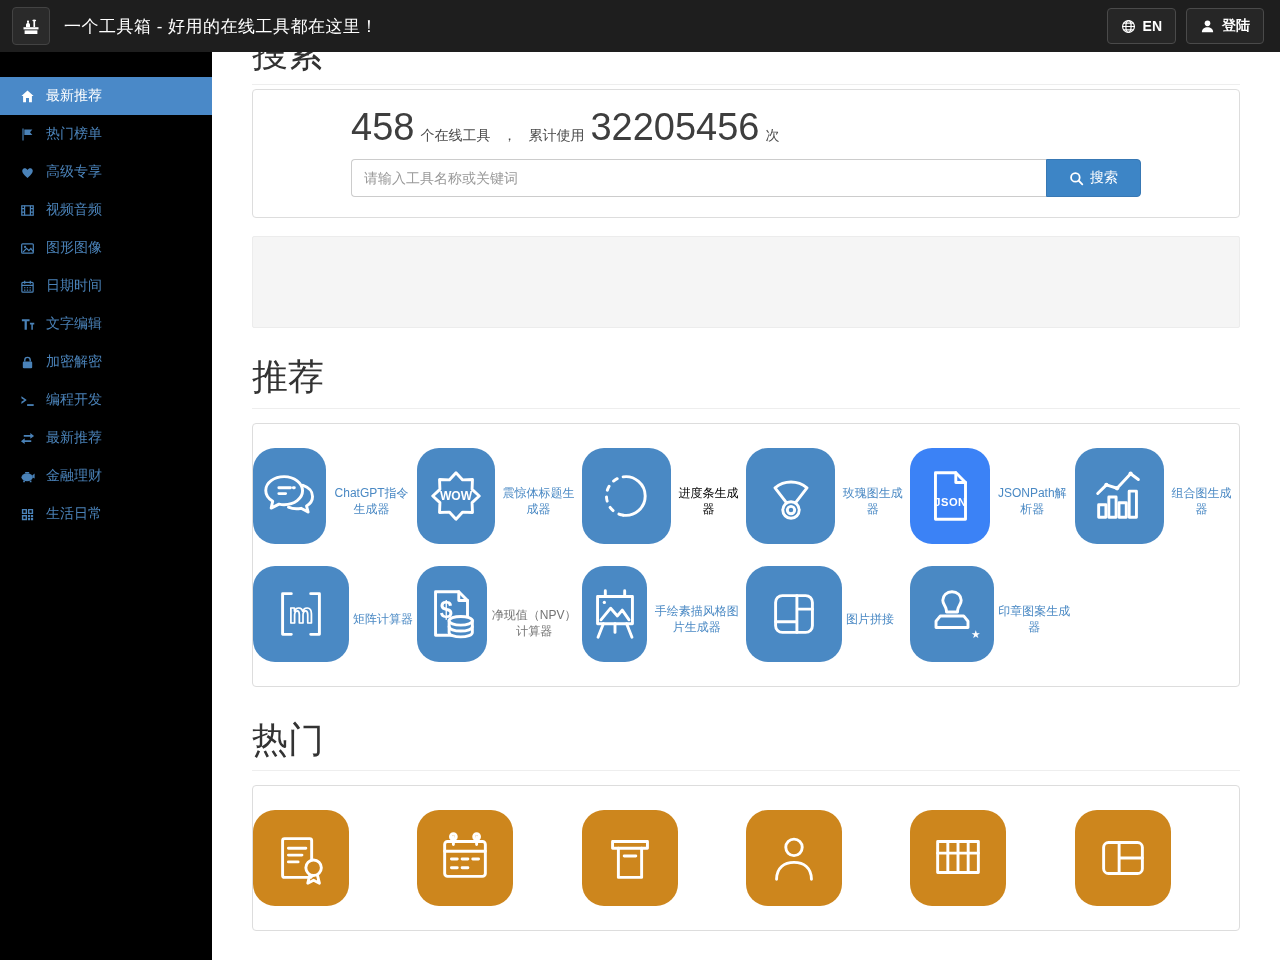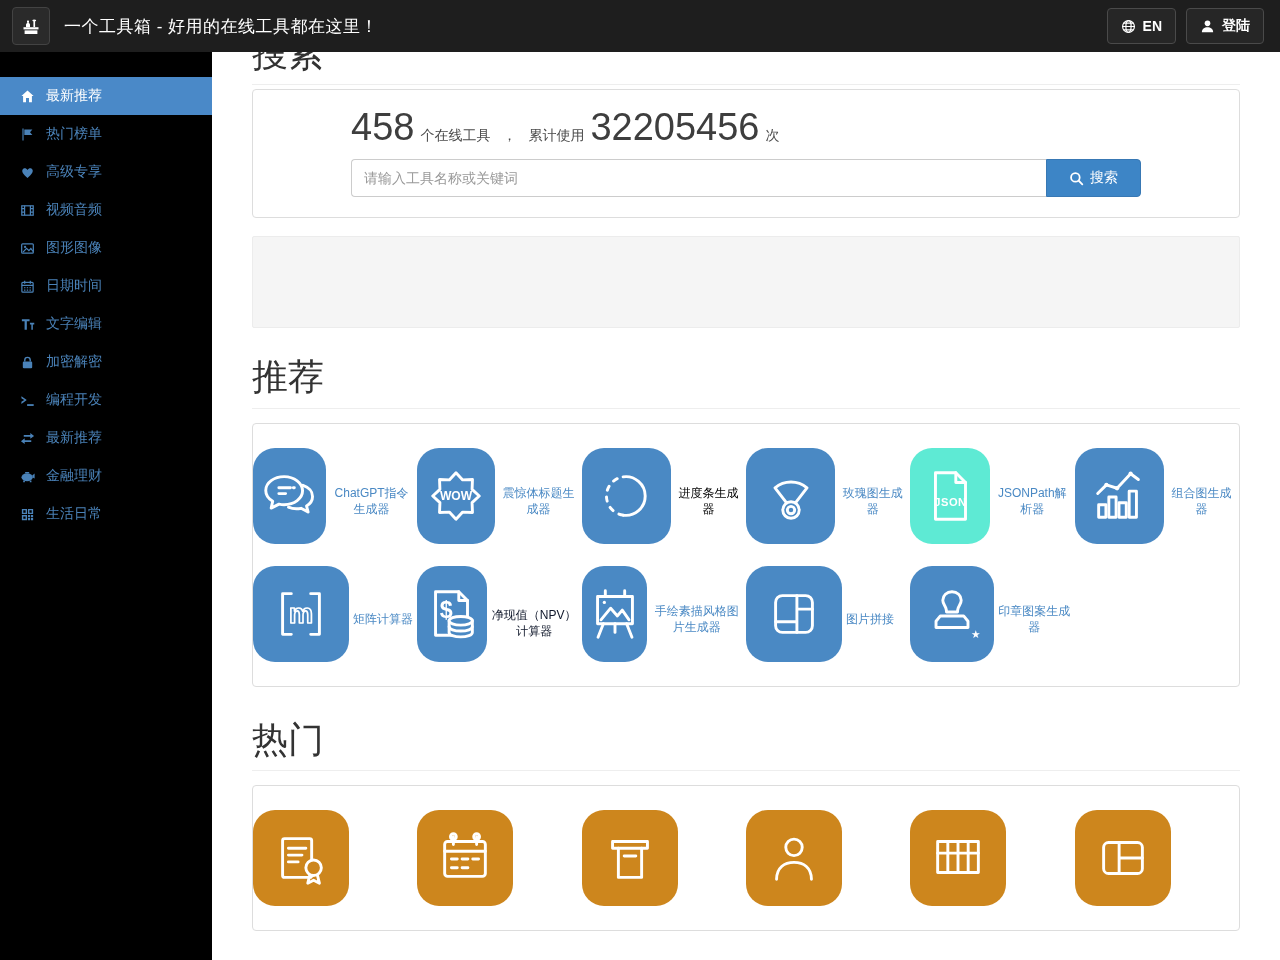--- a/index.html
+++ b/index.html
@@ -297,21 +297,21 @@
         <div class="tool-icon" style="background: rgb(74, 137, 196);">
           <svg viewBox="0 0 64 64" fill="none" stroke="#fff" stroke-width="3" stroke-linecap="round" stroke-linejoin="round">
             <path d="M32 45 15.5 23.5a26 26 0 0 1 33 0Z"></path>
             <circle cx="32" cy="46.5" r="8.5" fill="#4a89c4"></circle>
             <circle cx="32" cy="46.5" r="3.8"></circle>
           </svg>
         </div>
         <div class="tool-label" style="color: rgb(74, 137, 196);">玫瑰图生成器</div>
       </div>
       <div class="tool">
-        <div class="tool-icon" style="background: #5eead4;">
+        <div class="tool-icon" style="background: #3b82f6;">
           <svg viewBox="0 0 64 64" fill="none" stroke="#fff" stroke-width="3" stroke-linecap="round" stroke-linejoin="round">
             <path d="M17 8h21l10 10v38H17Z"></path>
             <path d="M38 8v10h10"></path>
             <text x="32.5" y="42.5" text-anchor="middle" font-size="11.5" font-weight="bold" fill="#fff" stroke="none" letter-spacing=".5" font-family="inherit">JSON</text>
           </svg>
         </div>
         <div class="tool-label" style="color: rgb(74, 137, 196);">JSONPath解析器</div>
       </div>
       <div class="tool">
         <div class="tool-icon" style="background: rgb(74, 137, 196);">
@@ -345,21 +345,21 @@
             <path d="M15 9h24l9 9v36H15Z"></path>
             <path d="M39 9v9h9"></path>
             <text x="26" y="36" text-anchor="middle" font-size="24" font-weight="bold" fill="#fff" stroke="none" font-family="inherit">$</text>
             <g fill="#4a89c4">
               <path d="M29 39v12c0 2.6 5.4 4.6 12 4.6s12-2 12-4.6V39Z"></path>
               <ellipse cx="41" cy="39" rx="12" ry="4.5"></ellipse>
             </g>
             <path d="M29 45c0 2.6 5.4 4.6 12 4.6s12-2 12-4.6"></path>
           </svg>
         </div>
-        <div class="tool-label" style="color: #0f172a; margin-top: 20px;">净现值（NPV）计算器</div>
+        <div class="tool-label" style="color: #737373; margin-top: 20px;">净现值（NPV）计算器</div>
       </div>
       <div class="tool">
         <div class="tool-icon" style="background: rgb(74, 137, 196);">
           <svg viewBox="0 0 64 64" fill="none" stroke="#fff" stroke-width="3" stroke-linecap="round" stroke-linejoin="round">
             <path d="M22 14v-6M42 14v-6"></path>
             <rect x="14" y="14" width="36" height="28"></rect>
             <circle cx="21" cy="20" r="1.7" fill="#fff" stroke="none"></circle>
             <path d="M17.5 38l10-12 7 8 5-6 7 10"></path>
             <path d="M20 42l-5.5 14M44 42l5.5 14M32 42v9"></path>
           </svg>

